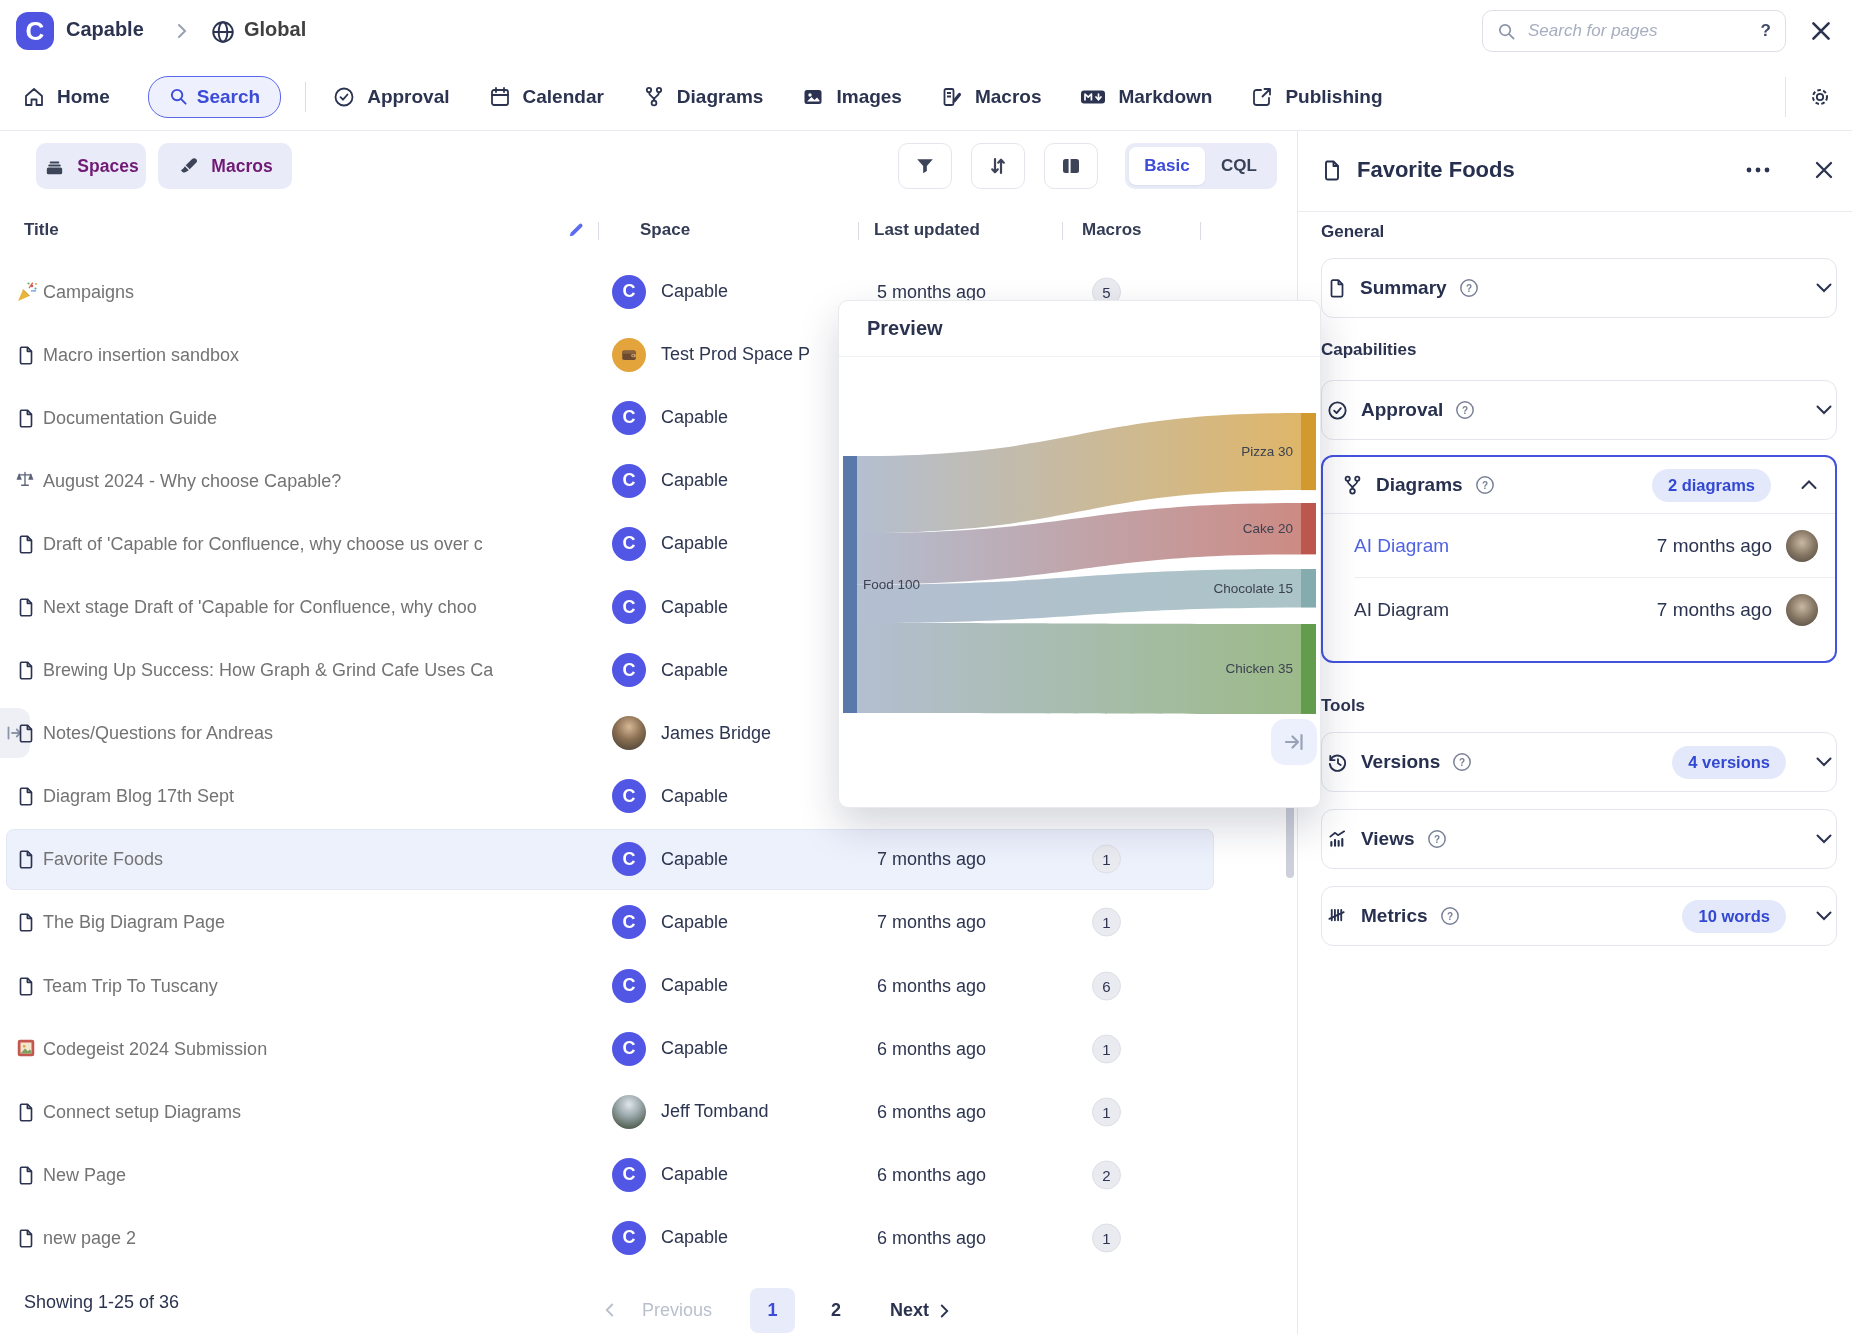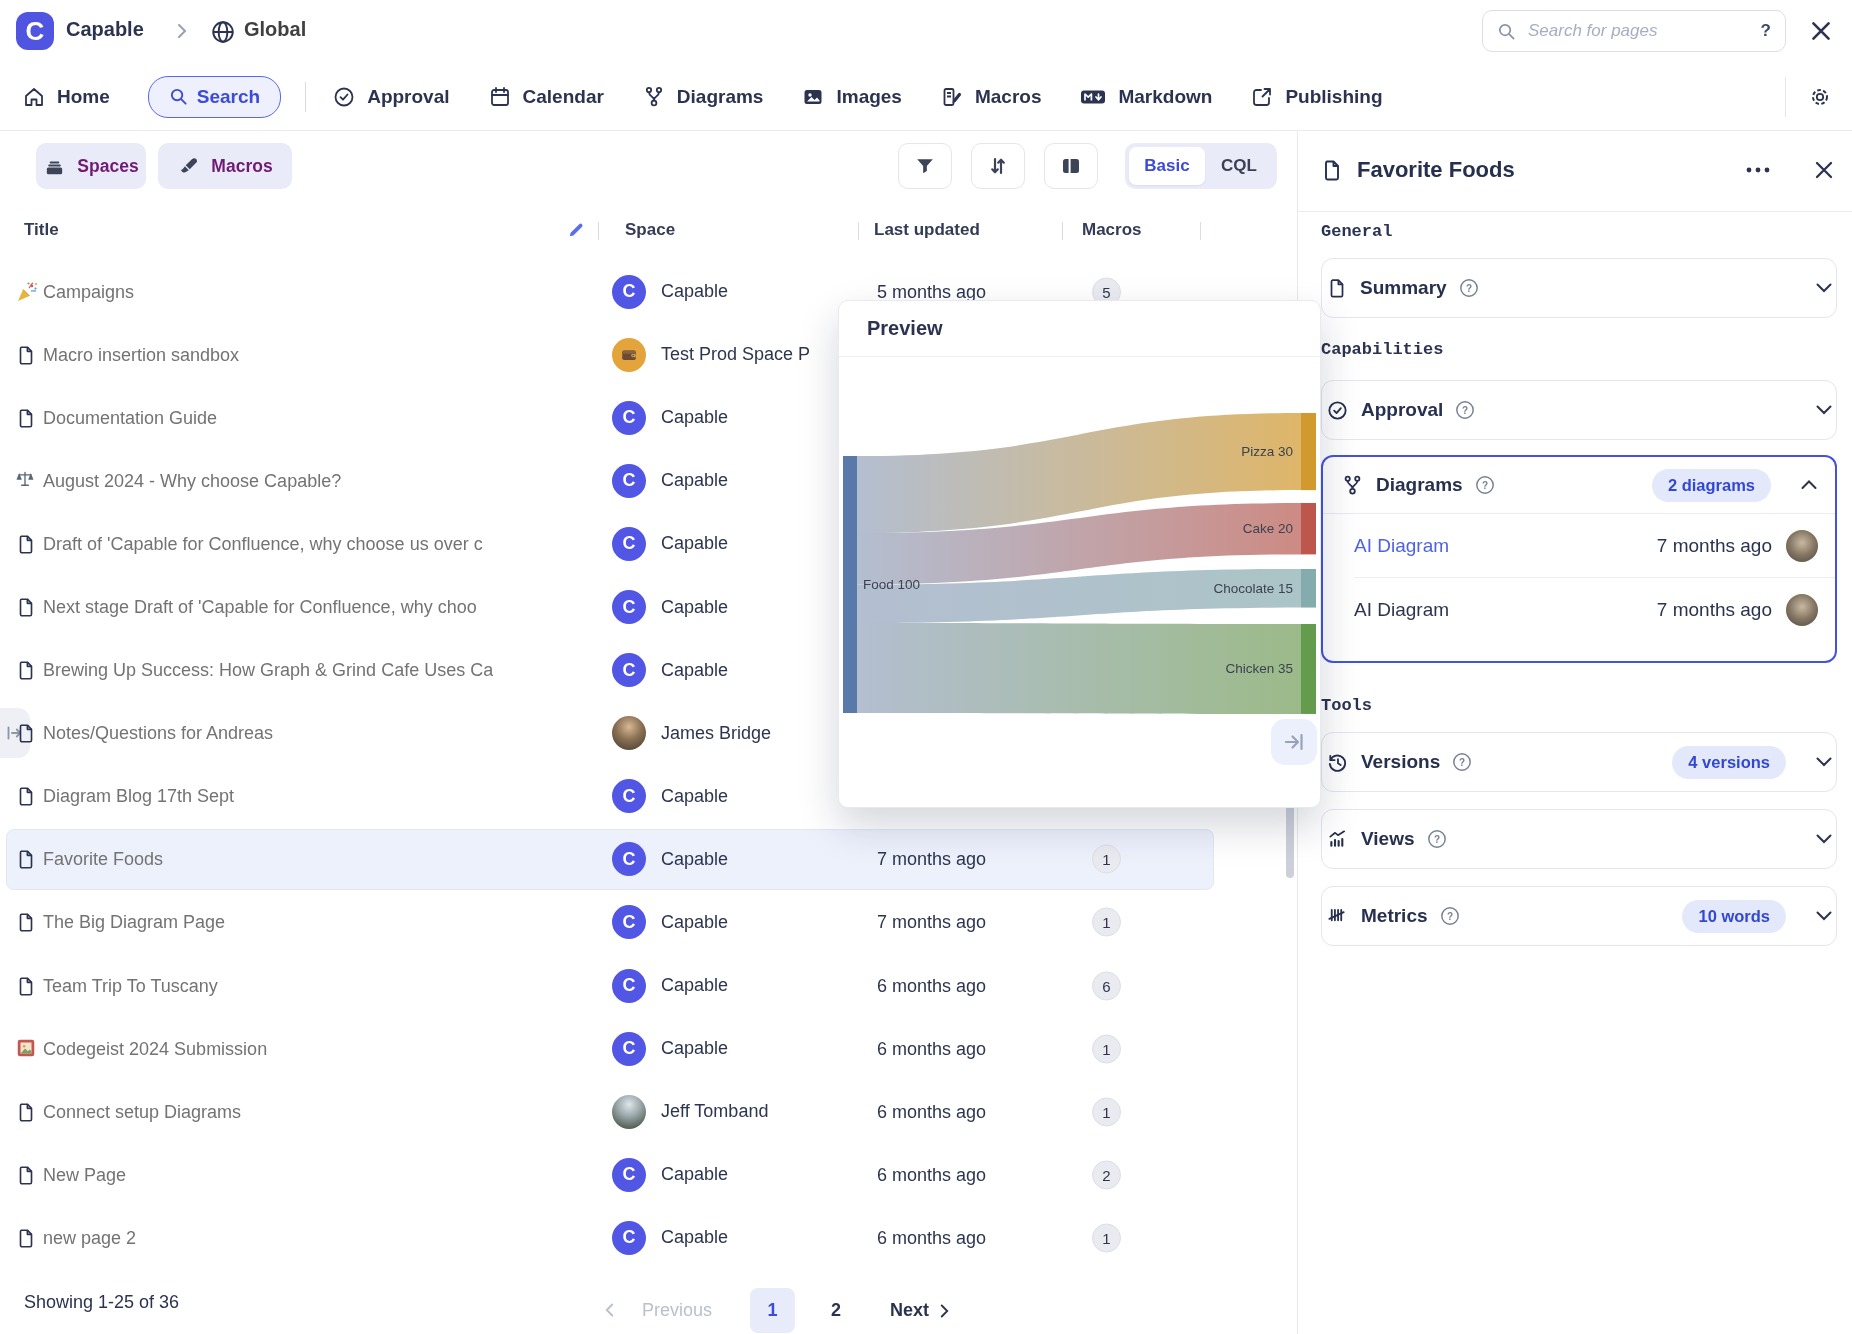--- a/index.html
+++ b/index.html
@@ -80,21 +80,21 @@
   .popup .ptitle{position:absolute;left:28px;top:16px;font-size:20px;font-weight:700;color:#2b3350;}
   .popup .phr{position:absolute;left:0;top:55px;width:100%;height:1px;background:#eef0f4;}
   .popup .expand{position:absolute;left:432px;top:418px;width:46px;height:46px;border-radius:14px;background:#ecf0fd;
                  display:flex;align-items:center;justify-content:center;cursor:pointer;}
   #sankey{position:absolute;left:0;top:56px;}
   
   .panel{position:absolute;left:1298px;top:131px;width:554px;height:1203px;background:#fff;}
   .p-hdr{position:absolute;left:22px;top:17px;right:16px;height:44px;display:flex;align-items:center;gap:13px;}
   .p-hdr .ttl{font-size:22px;font-weight:700;color:#262f4d;flex:1;}
   .p-hr{position:absolute;left:0;top:80px;width:100%;height:1px;background:#e9ebf0;}
-  .p-sec{position:absolute;left:23px;font-size:17px;font-weight:700;color:#2b3350;font-family:Liberation Mono, monospace;}
+  .p-sec{position:absolute;left:23px;font-size:17px;font-weight:700;color:#2b3350;}
   .card{position:absolute;left:23px;width:516px;height:60px;border:1px solid #e3e6ed;border-radius:12px;background:#fff;
         display:flex;align-items:center;gap:12px;padding:0 4px;box-sizing:border-box;cursor:pointer;}
   .card .lbl{font-size:19px;font-weight:700;color:#27304e;}
   .badge{margin-left:auto;background:#e3e9fb;color:#3348d2;font-size:16.5px;font-weight:700;border-radius:999px;
          padding:7px 16px;}
   .chev{margin-left:18px;flex:0 0 auto;}
   .chev.solo{margin-left:auto;}
   .dcard{position:absolute;left:23px;top:324px;width:516px;height:208px;border:2px solid #4453de;border-radius:12px;
          background:#fff;box-sizing:border-box;}
   .dcard .dhdr{display:flex;align-items:center;gap:12px;height:56px;padding:0 18px;border-bottom:1px solid #e9ebf0;cursor:pointer;}
@@ -263,21 +263,21 @@
   </div>
 
   <div class="thead">
     <span class="col" style="left:24px;">Title</span>
     <span style="position:absolute;left:566px;top:8px;">
       <svg width="20" height="20" viewBox="0 0 24 24" fill="#5a6cf0">
           <path d="M4.5 19.5 L5.6 15.4 L16.2 4.8 a2.3 2.3 0 0 1 3.2 3.2 L8.8 18.6 Z"></path>
         </svg>
     </span>
     <span class="hdiv" style="left:598px;"></span>
-    <span class="col" style="left:625px;">Space</span>
+    <span class="col" style="left:640px;">Space</span>
     <span class="hdiv" style="left:858px;"></span>
     <span class="col" style="left:874px;">Last updated</span>
     <span class="hdiv" style="left:1062px;"></span>
     <span class="col" style="left:1082px;">Macros</span>
     <span class="hdiv" style="left:1200px;"></span>
   </div>
 
   <div class="rows" id="rows">
       <div class="row">
         <span class="ricon">

